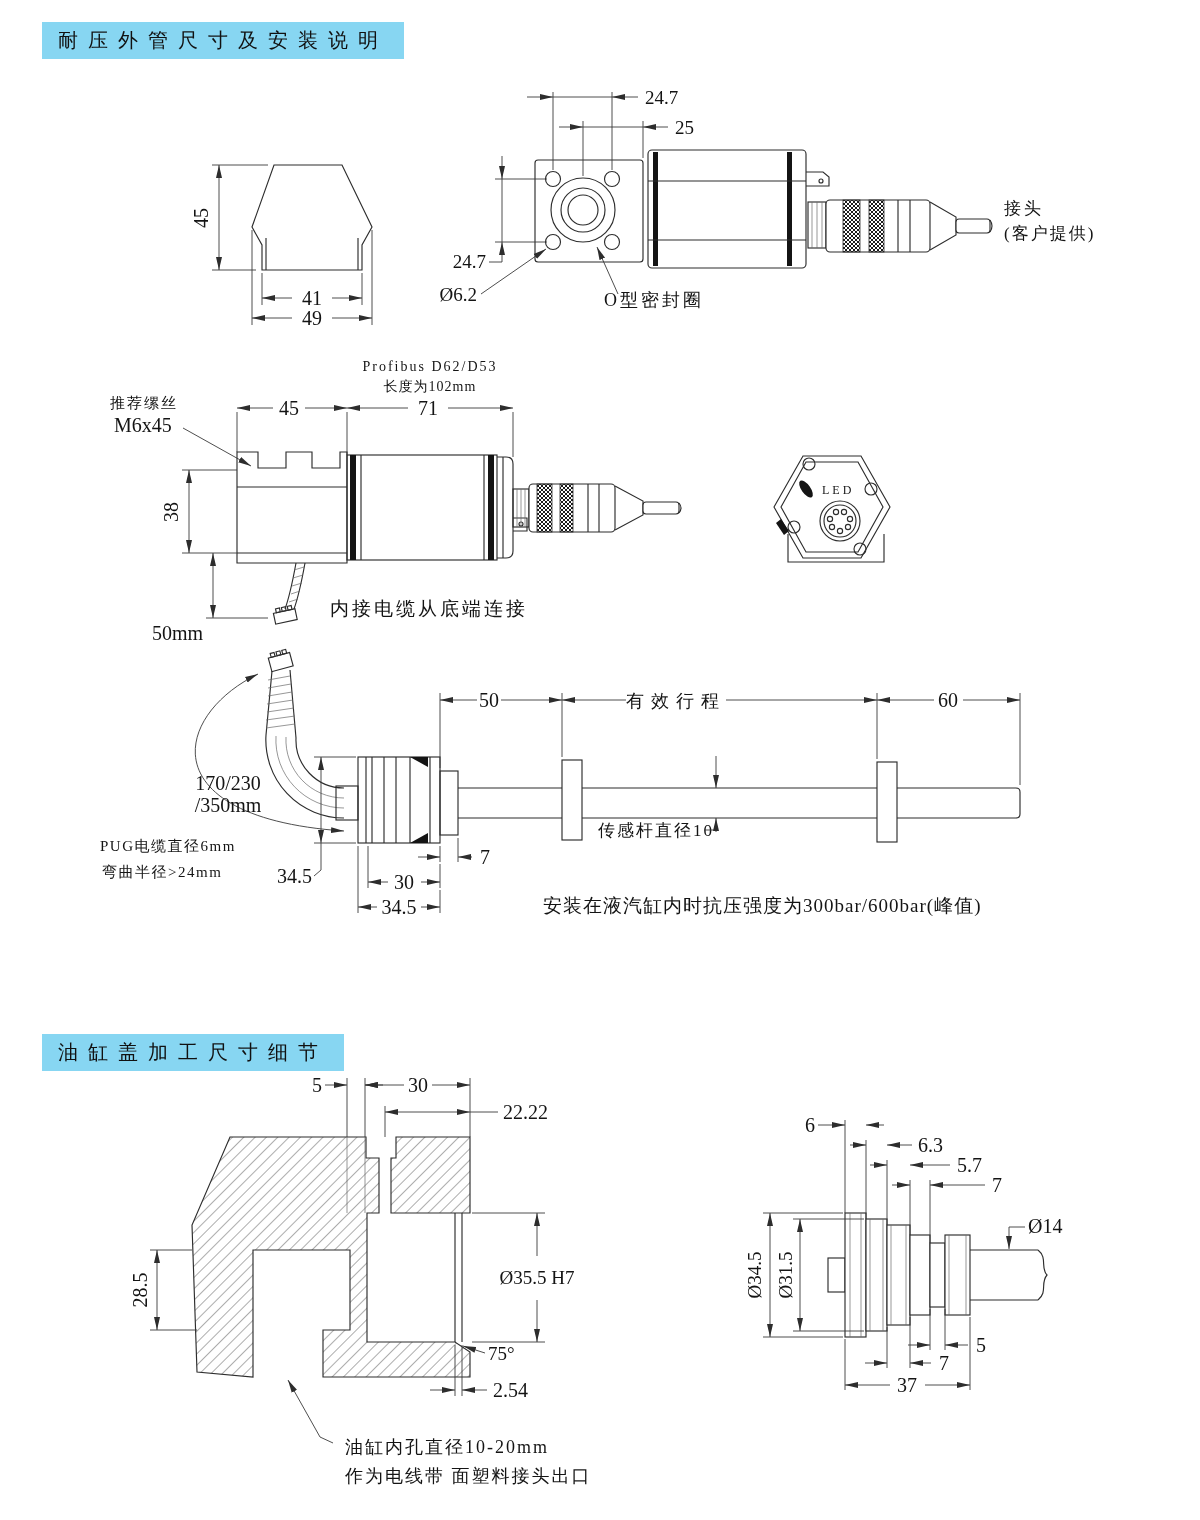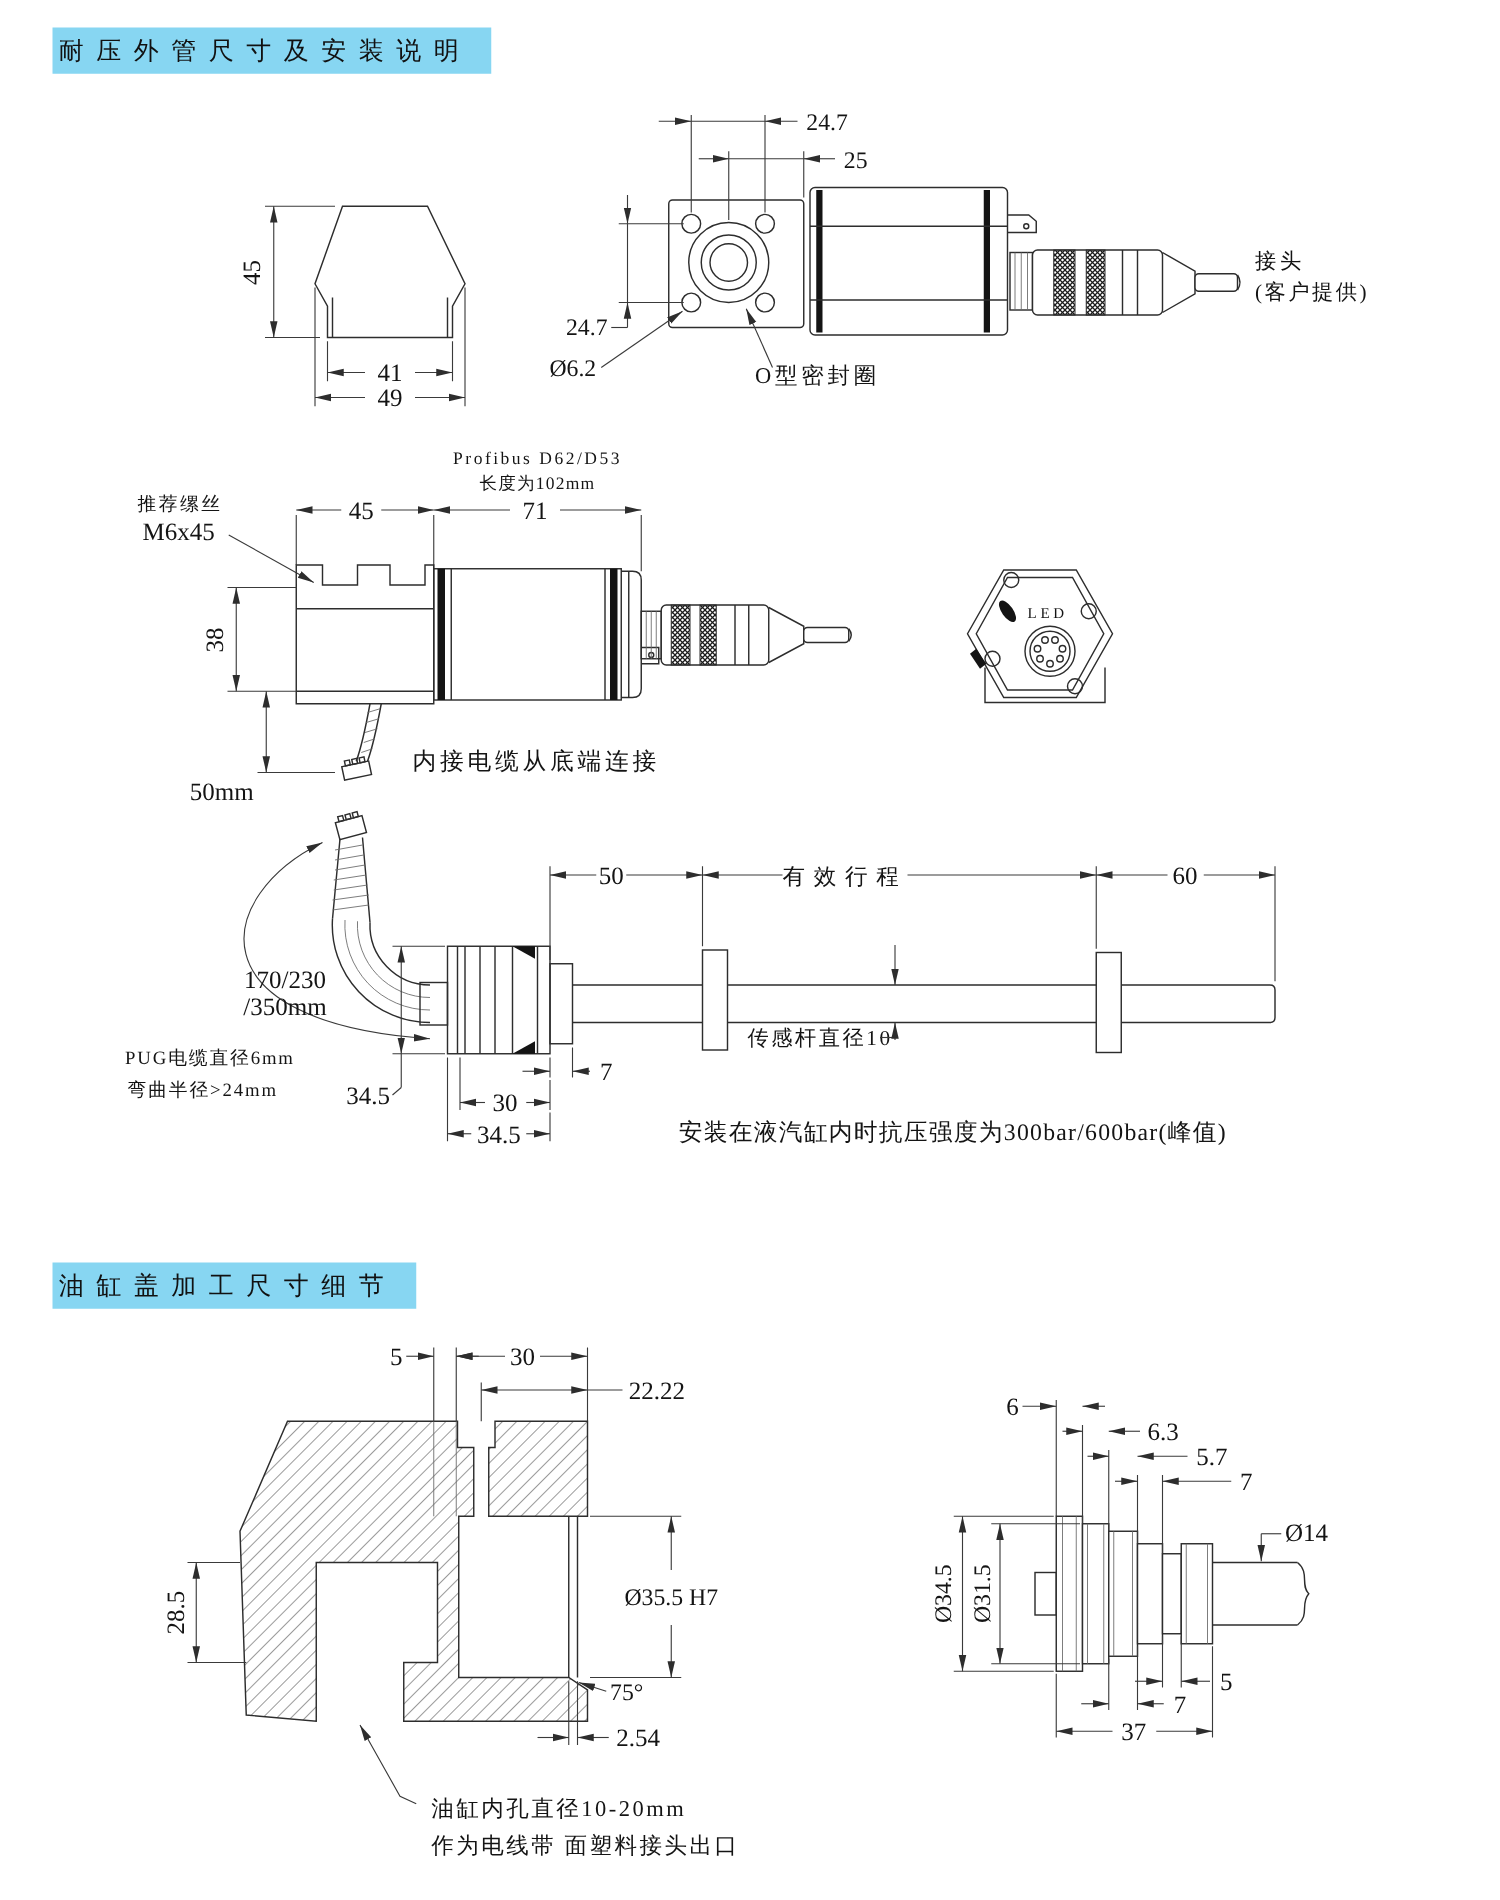--- a/index.html
+++ b/index.html
@@ -1,23 +1,23 @@
 <!DOCTYPE html>
 <html><head>
 <meta charset="utf-8">
 <style>
   html,body{margin:0;padding:0;background:#ffffff;}
   body{width:1200px;height:1520px;position:relative;font-family:"Liberation Serif","DejaVu Serif",serif;}
   .section-header{
     position:absolute;left:42px;background:#87d6f2;color:#111;
-    font-size:20px;letter-spacing:10px;padding:5px 16px 5px 5px;
+    font-size:20px;letter-spacing:10px;padding:5px 16px 5px 16px;
     font-family:"Liberation Serif","DejaVu Serif",serif;white-space:nowrap;
   }
   #hdr1{top:22px;}
-  #hdr2{top:1010px;text-align:right;}
+  #hdr2{top:1034px;text-align:right;}
   svg{position:absolute;left:0;top:0;}
   .dim{stroke:#3a3a3a;stroke-width:0.9;fill:none;}
   .thin{stroke:#6a6a6a;stroke-width:0.7;fill:none;}
   .out{stroke:#2d2d2d;stroke-width:1.15;fill:none;}
   .outf{stroke:#2d2d2d;stroke-width:1.15;fill:#ffffff;}
   .blk{fill:#141414;stroke:none;}
   text{fill:#141414;}
   .num{font-size:19px;font-family:"Liberation Serif","DejaVu Serif",serif;}
   .num20{font-size:20px;font-family:"Liberation Serif","DejaVu Serif",serif;}
   .cjk{font-family:"Liberation Serif","DejaVu Serif",serif;}

